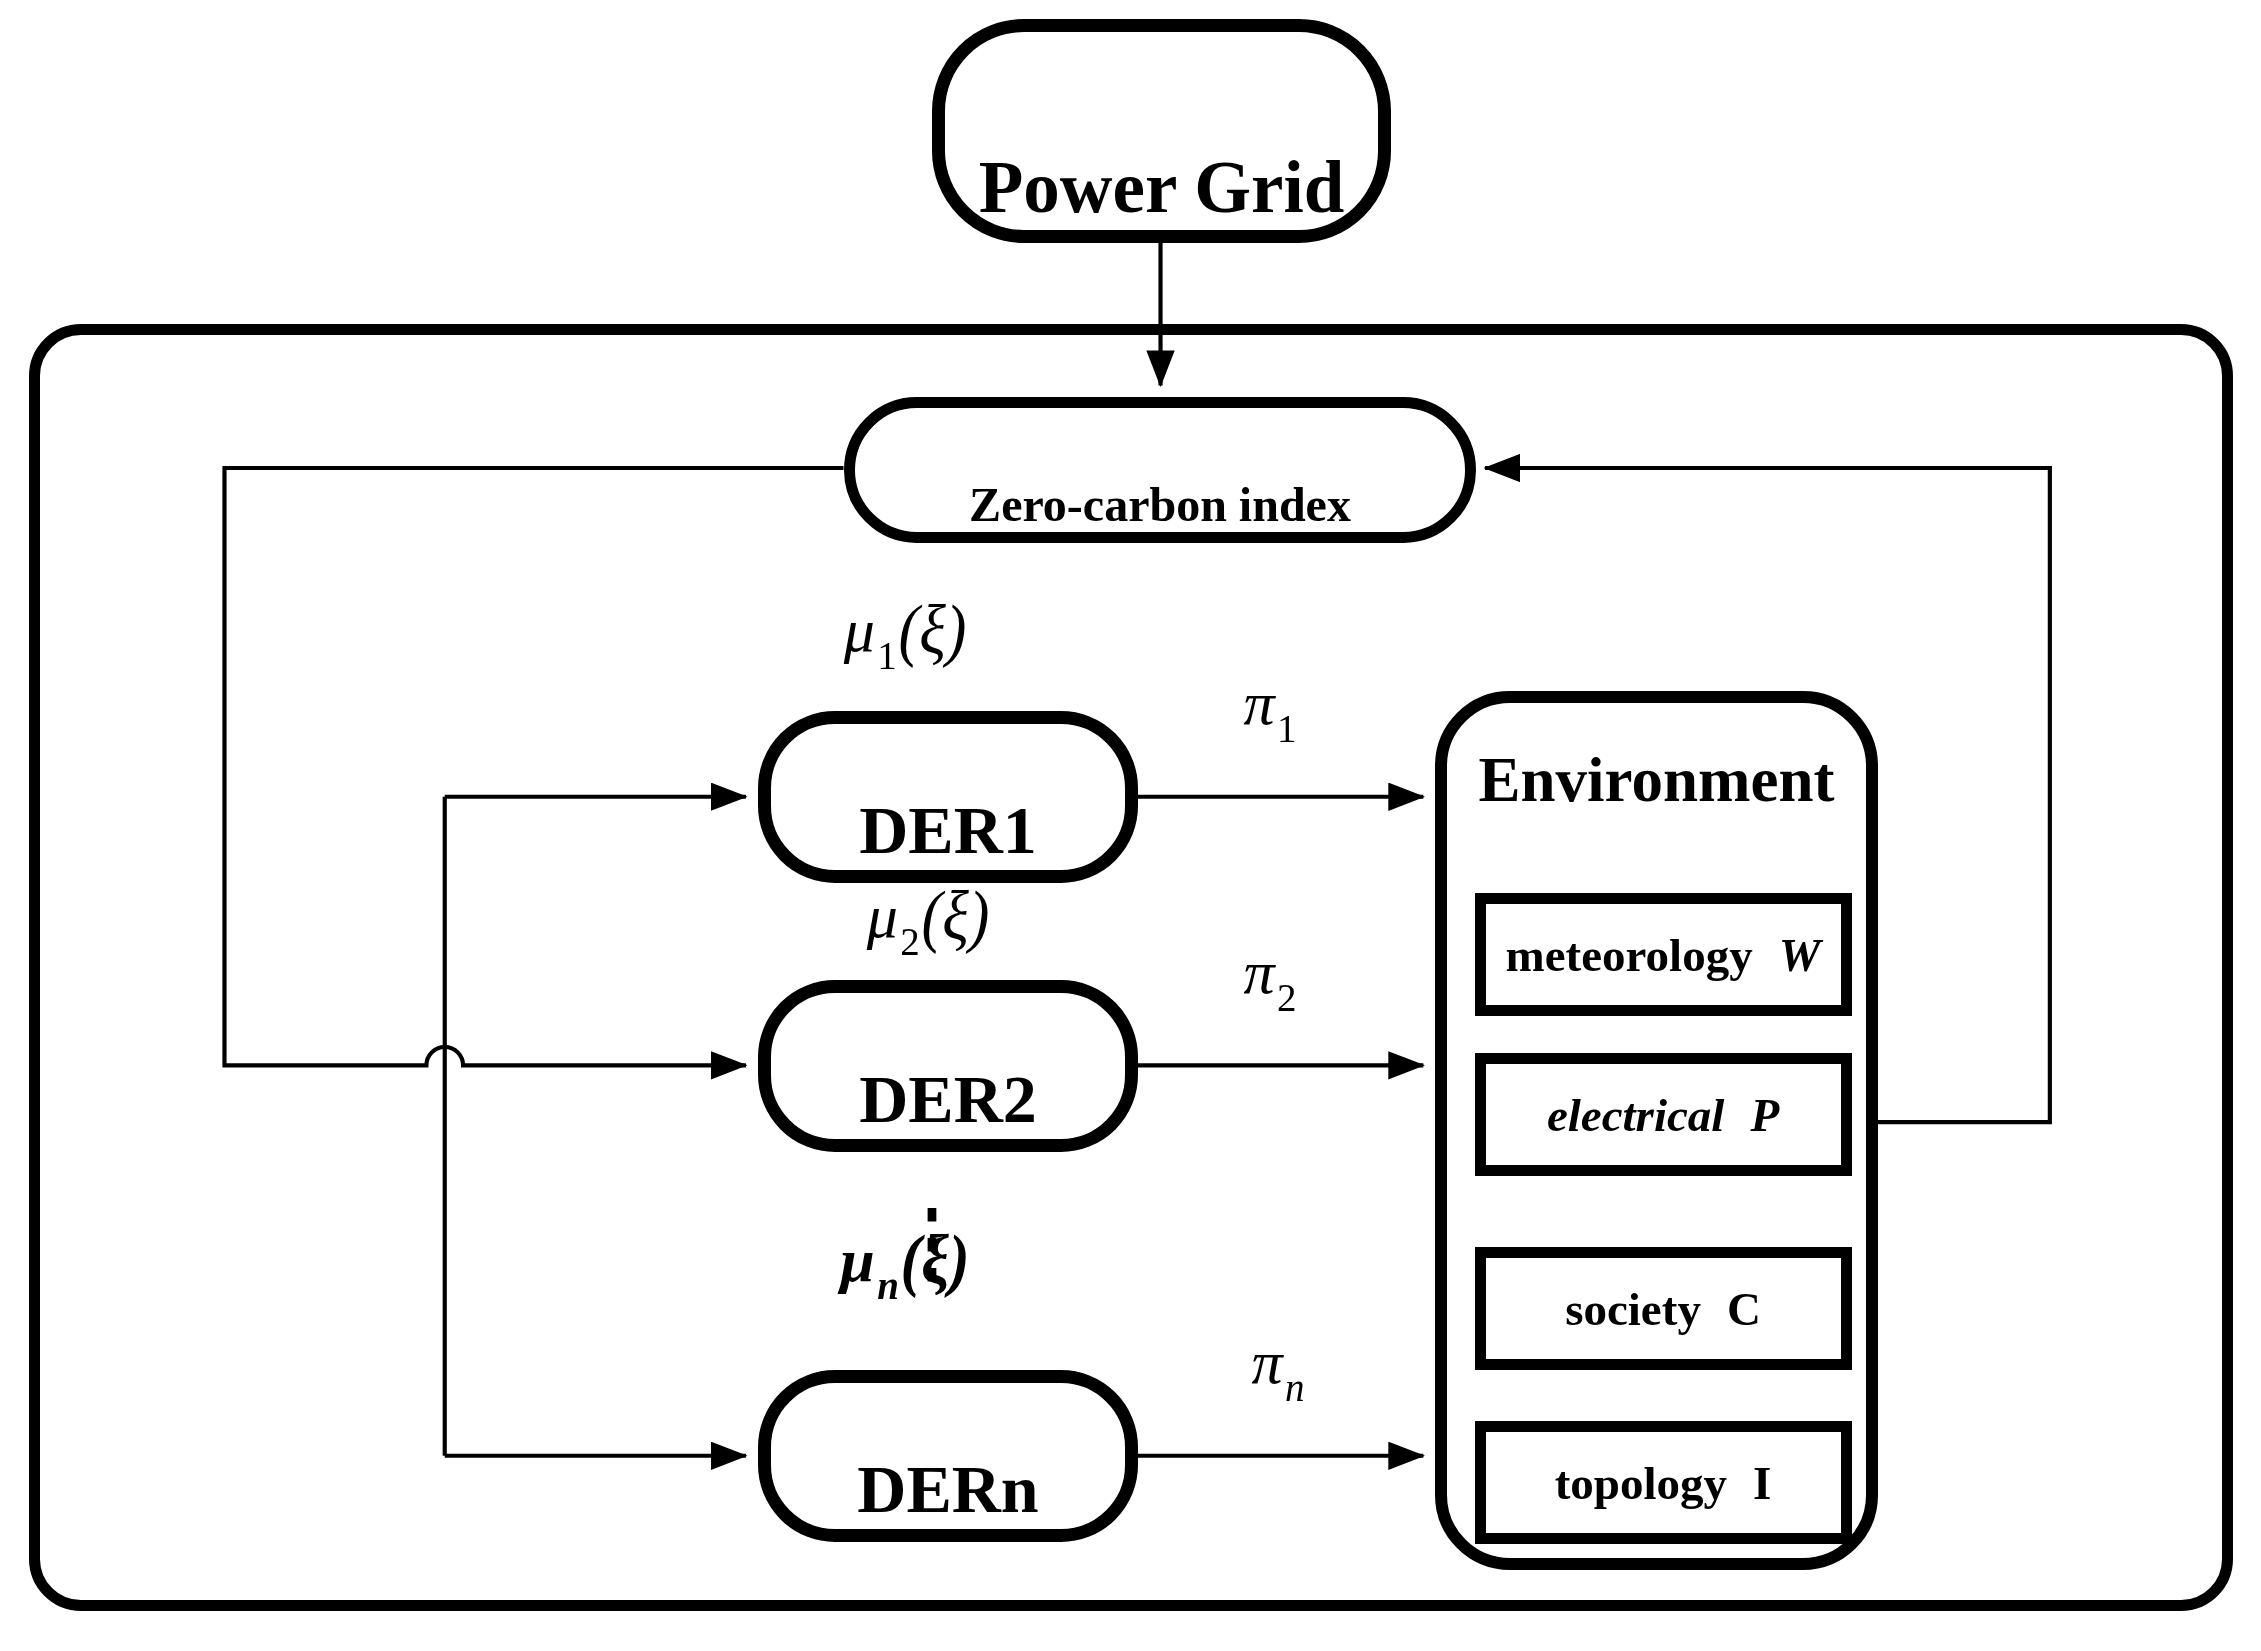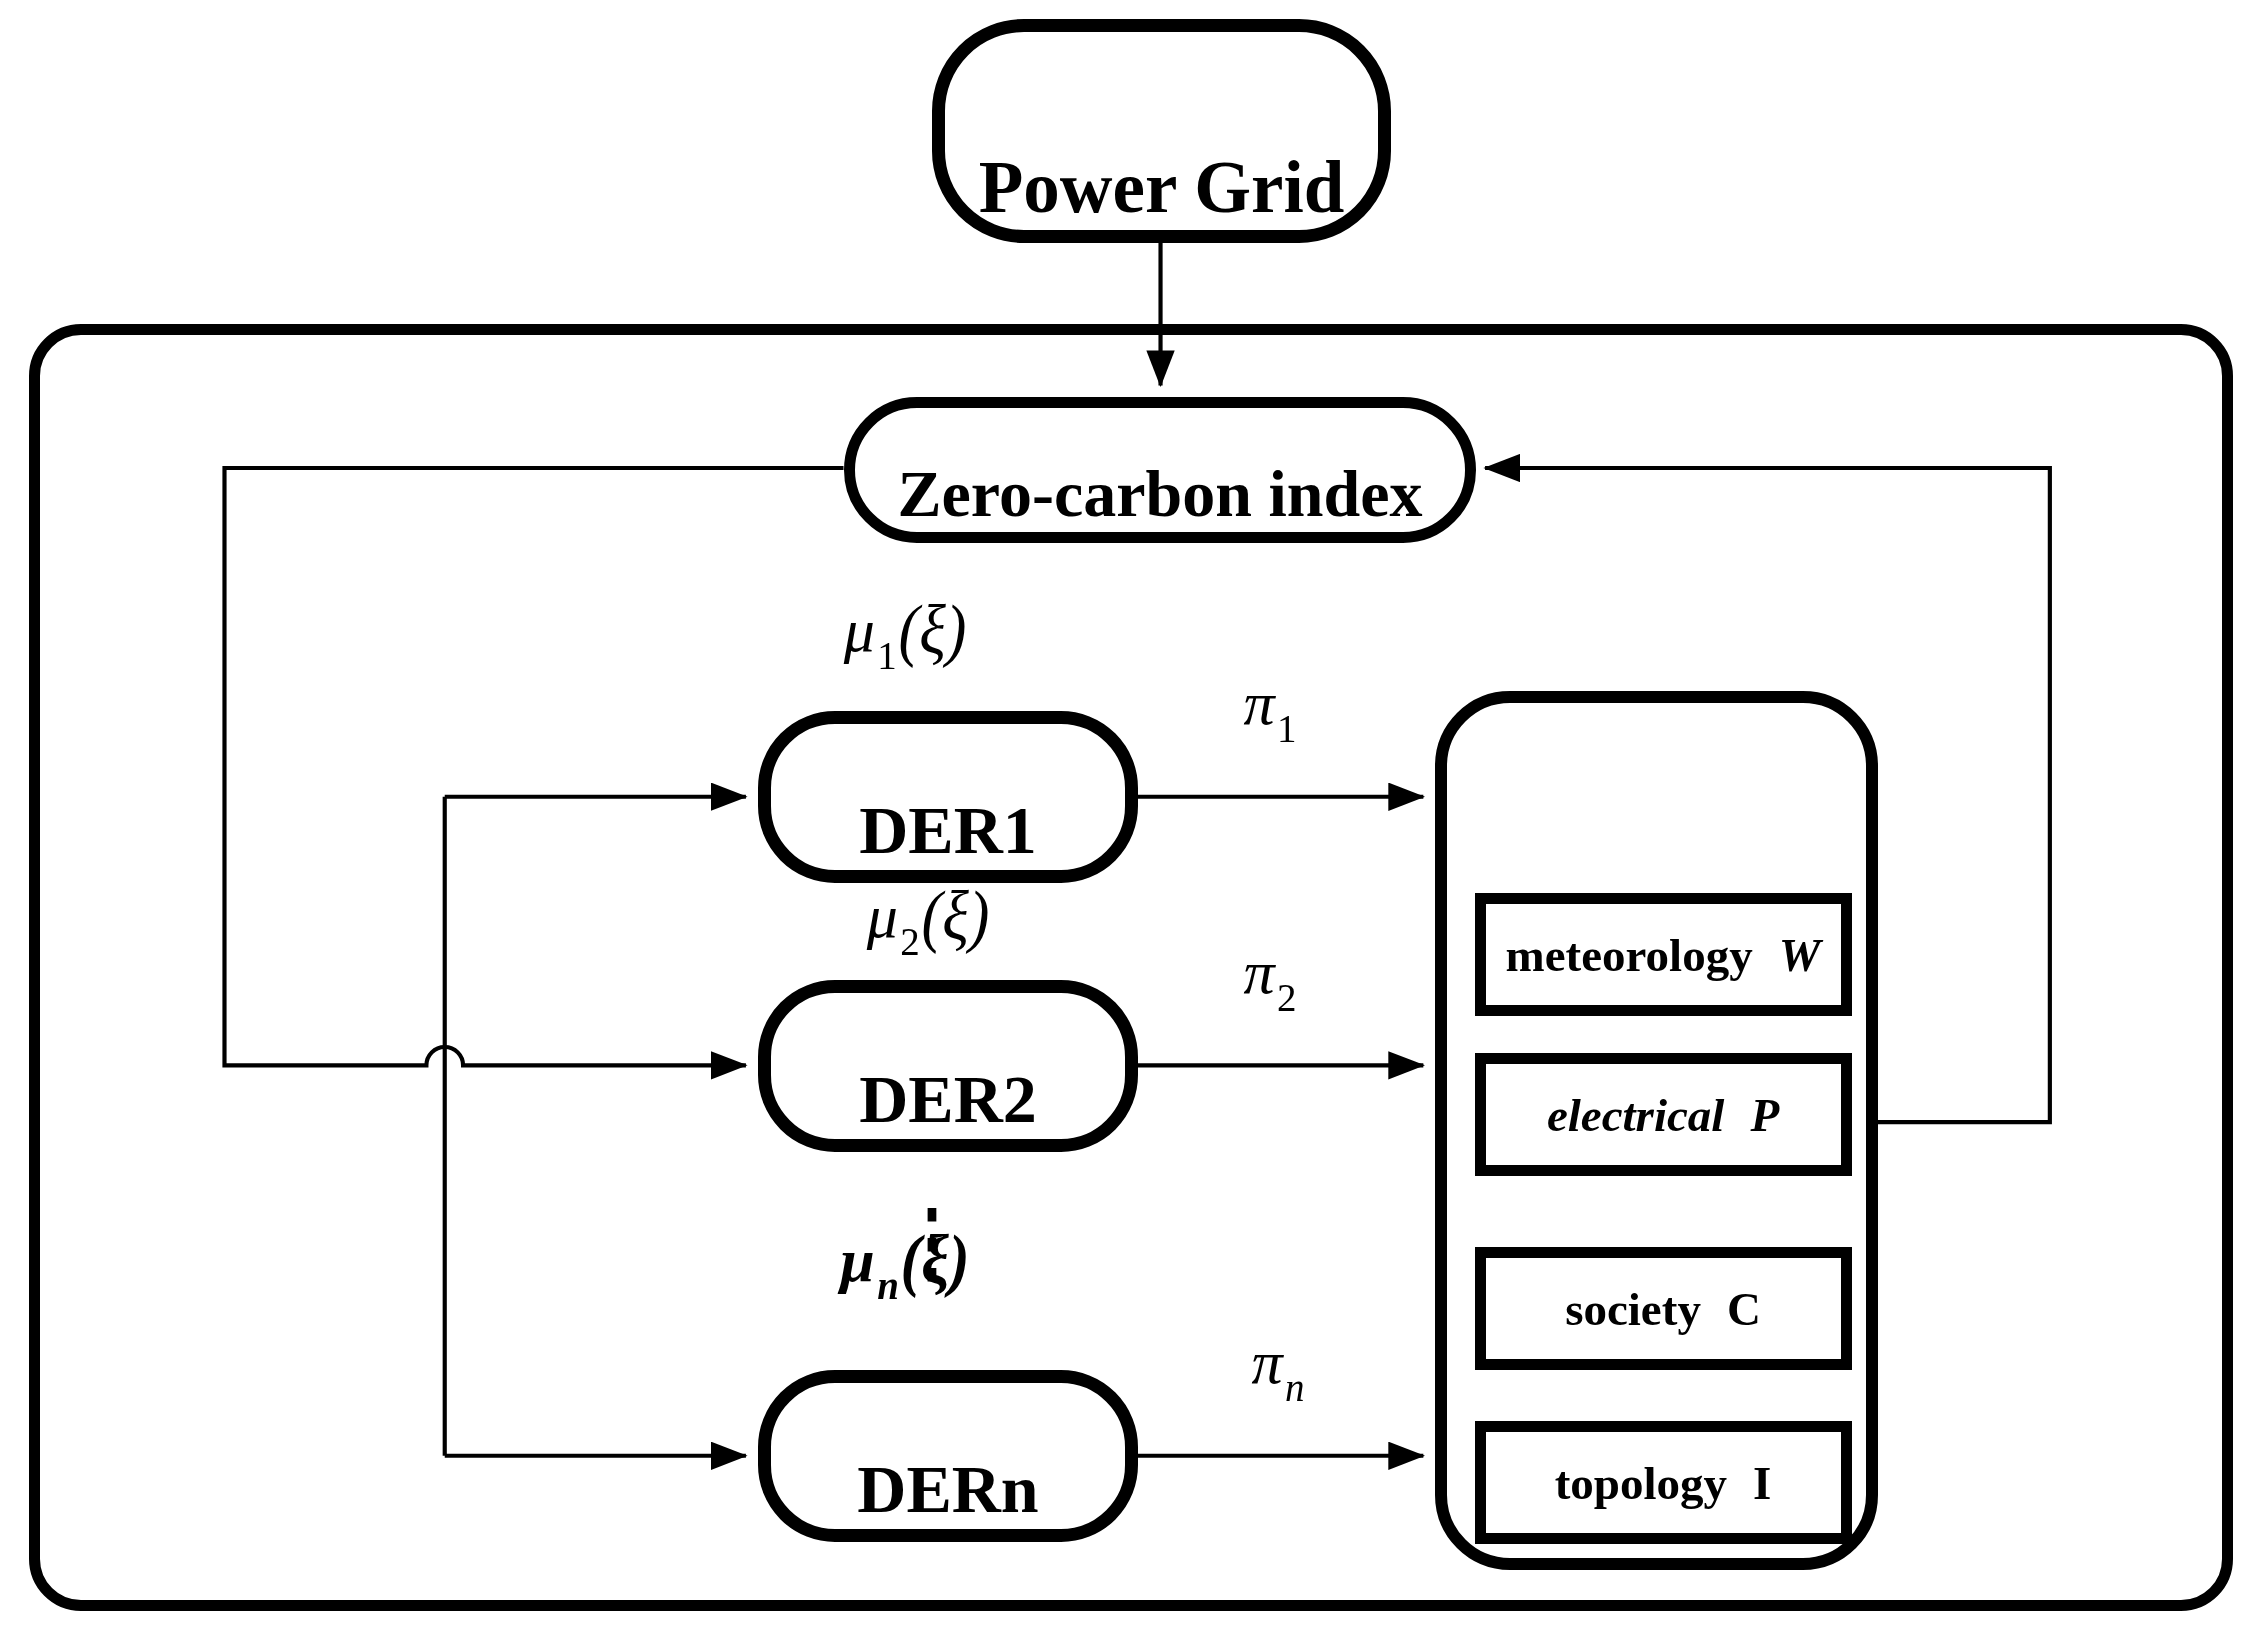--- a/index.html
+++ b/index.html
@@ -22,21 +22,21 @@
     display:flex;align-items:flex-end;justify-content:center;
     font-weight:bold;
     white-space:nowrap;
   }
   .outer{
     position:absolute;left:29px;top:324px;width:2204px;height:1287px;
     border:11px solid #000;border-radius:52px;box-sizing:border-box;
     background:transparent;
   }
   .power{left:932px;top:19px;width:459px;height:224px;border-width:13.4px;border-radius:92px;font-size:73px;}
-  .zero{left:844px;top:397px;width:632px;height:146px;border-width:11.7px;border-radius:73px;font-size:66px;}
+  .zero{left:844px;top:397px;width:632px;height:146px;border-width:11.7px;border-radius:73px;font-size:48px;}
   .der{left:758px;width:380px;height:172px;border-width:13.4px;border-radius:77px;font-size:68px;}
   .der1{top:711px;}
   .der2{top:980px;}
   .dern{top:1370px;}
   .env{
     left:1435px;top:691px;width:443px;height:879px;
     border-width:12.5px;border-radius:75px;
     display:block;
   }
   .env-title{
@@ -123,20 +123,21 @@
 
   <div class="math vdots">⋮</div>
 
   <div class="math mun"><span>μ</span><span class="sub it">n</span><span class="arg">(ξ)</span></div>
   <div class="box der dern">
     <span>DERn</span>
   </div>
   <div class="math pin"><span>π</span><span class="sub it">n</span></div>
 
   <div class="box env">
+    <div class="env-title">Environment</div>
     <div class="env-item first ei0">
       <span>meteorology</span>
       <span class="sym">W</span>
     </div>
     <div class="env-item ei1">
       <span>electrical</span>
       <span class="sym">P</span>
     </div>
     <div class="env-item ei2">
       <span>society</span>

